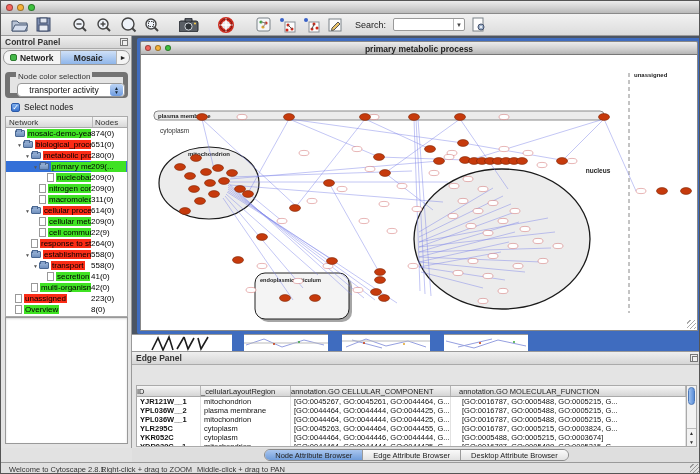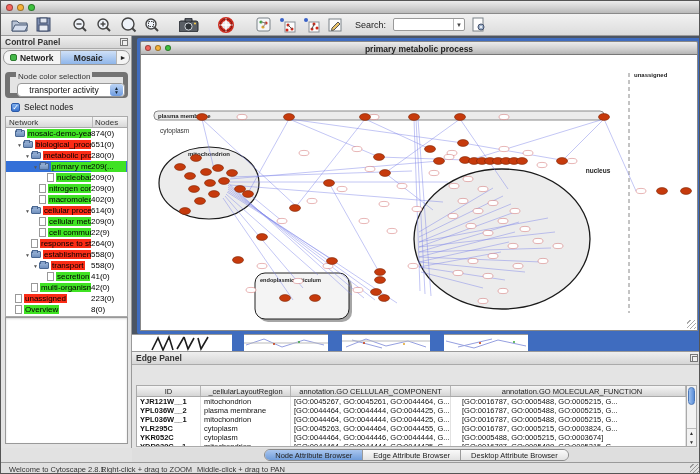--- a/index.html
+++ b/index.html
@@ -93,21 +93,21 @@
   .data-panel{position:absolute;left:131px;top:350px;width:569px;height:97px;background:#e4e4e4;
     border-top:1px solid #9a9a9a;}
   .dp-toolbar{position:absolute;left:4px;top:14px;width:561px;height:19px;display:flex;align-items:center;
     gap:2px;background:linear-gradient(#f0f0f0,#dedede);border:1px solid #b5b5b5;border-radius:2px;padding:0 3px;margin-top:45px;}
   .dp-btn{width:17px;height:15px;border:1px solid #aaa;border-radius:2px;background:linear-gradient(#fcfcfc,#e6e6e6);
     display:flex;align-items:center;justify-content:center;}
   .dp-spacer{flex:1;}
   .dtable{position:absolute;left:4px;top:33px;width:551px;height:62px;background:#fff;border:1px solid #aaa;
     font-size:7.5px;overflow:hidden;}
   .dhead{display:flex;height:11px;background:linear-gradient(#f5f5f5,#d5d5d5);border-bottom:1px solid #aaa;}
-  .dhead span{display:block;border-right:1px solid #b5b5b5;text-align:center;color:#222;
+  .dhead span{display:block;border-right:1px solid #b5b5b5;text-align:left;color:#222;
     overflow:hidden;white-space:nowrap;padding-top:1px;}
   .drow{display:flex;height:9px;}
   .drow span{display:block;border-right:1px solid #e2e2e2;overflow:hidden;white-space:nowrap;
     padding:0 3px;color:#111;}
   .drow span:first-child{font-weight:bold;}
   .c-id{width:64px;flex:none;} .c-reg{width:90px;flex:none;} .c-cc{width:160px;flex:none;} .c-mf{flex:1;margin-left:8px;}
   .vscroll{position:absolute;right:4px;top:33px;width:11px;height:62px;background:#f2f2f2;border:1px solid #aaa;}
   .vthumb{position:absolute;left:1px;top:1px;width:7px;height:18px;border-radius:4px;
     background:linear-gradient(90deg,#9ec1f0,#5b8ed8);border:1px solid #4a77b8;}
   .varrows{position:absolute;left:0;bottom:0;width:100%;height:18px;border-top:1px solid #bbb;
@@ -334,21 +334,21 @@
             <span class="tlabel green">nitrogen compo</span>
           </div>
           <span class="tnodes">209(0)</span>
         </div>
         <div class="trow">
           <div class="tlabwrap" style="padding-left: 26px;">
             <span class="tarrow"></span>
             <span class="ticon fileico"></span>
             <span class="tlabel green">macromolecule</span>
           </div>
-          <span class="tnodes">402(0)</span>
+          <span class="tnodes">311(0)</span>
         </div>
         <div class="trow">
           <div class="tlabwrap" style="padding-left: 18px;">
             <span class="tarrow">▼</span>
             <span class="ticon foldico"></span>
             <span class="tlabel red">cellular process</span>
           </div>
           <span class="tnodes">614(0)</span>
         </div>
         <div class="trow">

